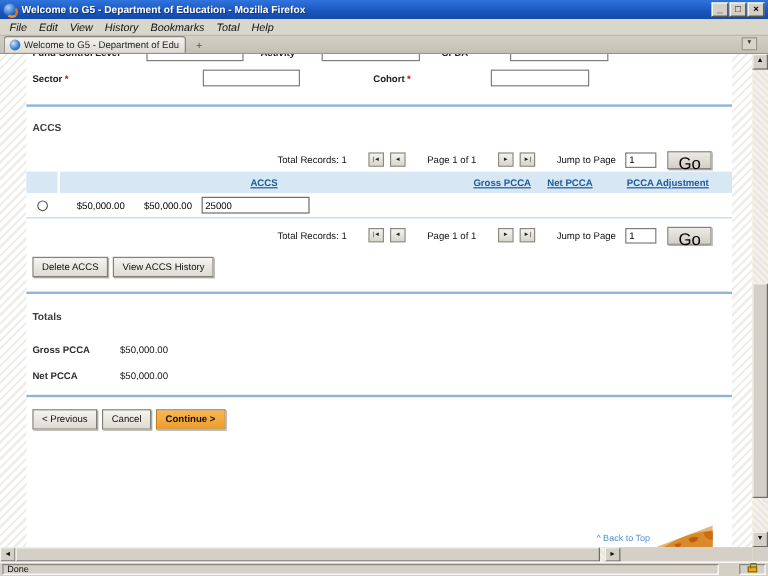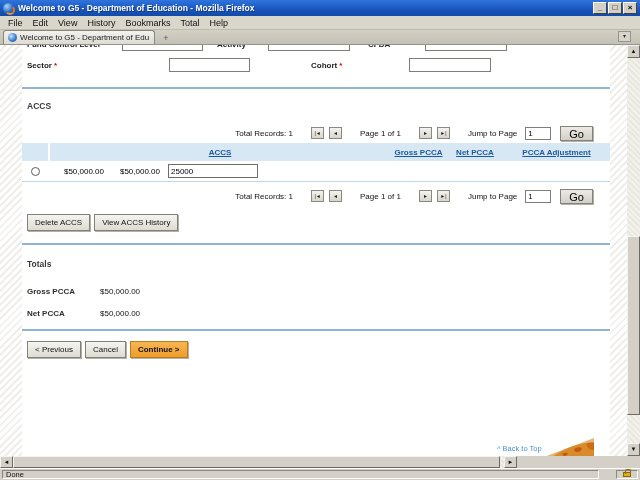--- a/index.html
+++ b/index.html
@@ -15,21 +15,21 @@
                     border:2px solid transparent; border-right-color:#e8731a; border-bottom-color:#f49223; border-radius:50%; }
   .title-text { color:#fff; font-weight:bold; font-size:8.5px; margin-left:4px; flex:1;
                 white-space:nowrap; overflow:hidden; text-shadow:1px 1px 0 rgba(0,0,0,.35); }
   .win-btn { width:14px; height:12px; margin-left:1px; background:#d4d0c8; border:1px solid;
              border-color:#ffffff #404040 #404040 #ffffff; font-size:8px; line-height:8px;
              text-align:center; color:#000; padding:0; font-weight:bold; }
 
   
   .menubar { height:14px; background:#d9d6cc; border-bottom:1px solid #bebaae;
              display:flex; align-items:center; padding-left:3px; font-size:9px; color:#111; }
-  .menu-item { padding:0 5px; }
+  .menu-item { padding:0 5px;font-style:italic; }
 
   
   .tabbar { height:15px; background:linear-gradient(180deg,#d3d0c6,#c3c0b5); position:relative;
             display:flex; align-items:flex-end; padding-left:3px; border-bottom:1px solid #96938a; }
   .tab { height:14px; width:152px; background:linear-gradient(180deg,#f3f2ee,#dddbd3);
          border:1px solid #89867e; border-bottom:none; border-radius:3px 3px 0 0;
          display:flex; align-items:center; gap:3px; padding:0 5px 0 4px; font-size:8px; color:#222; }
   .tab-favicon { width:9px; height:9px; border-radius:50%; flex:0 0 auto;
                  background:radial-gradient(circle at 35% 35%, #cfe6f8, #3d7fd0 55%, #1a4c94); }
   .tab-title { white-space:nowrap; overflow:hidden; }
@@ -67,21 +67,21 @@
   .section-h.totals { margin-top:14px; }
 
   
   .pagination { display:flex; align-items:center; justify-content:flex-end; gap:5px;
                 height:16px; font-size:8px; color:#111; padding-right:17px; }
   .pagination.top { margin-top:14px; } .pagination.bottom { margin-top:6px; }
   .pg-btn { width:13px; height:12px; padding:0; font-size:5px; line-height:10px; text-align:center;
             color:#222; background:linear-gradient(180deg,#f4f3ef,#d8d5cc); border:1px solid #8a887f; }
   .pg-gap { width:8px; } .pg-text { white-space:nowrap; }
   .jump-input { width:26px; height:13px; border:1px solid #7f7d78; font-size:8px; padding:0 2px; margin-left:3px; }
-  .go-btn { font-size:11px; padding:1px 8px; height:15px; margin-left:4px;
+  .go-btn { font-size:14px; padding:1px 8px; height:15px; margin-left:4px;
             background:linear-gradient(180deg,#eceae4,#d2cfc6); border:1px solid #84827a; box-shadow:1px 1px 0 #b3b0a6; }
 
   
   .thead { margin-top:2px; display:flex; align-items:center; height:18px; background:#d7e7f4;
            font-size:8px; font-weight:bold; }
   .th-link { color:#1b5a9e; text-decoration:underline; }
   .col-radio { width:28px; align-self:stretch; border-right:2px solid #ffffff; display:flex; align-items:center; justify-content:center; }
   .col-accs  { flex:1; text-align:center; }
   .col-gross { width:57px; text-align:center; }
   .col-net   { width:56px; text-align:center; }

